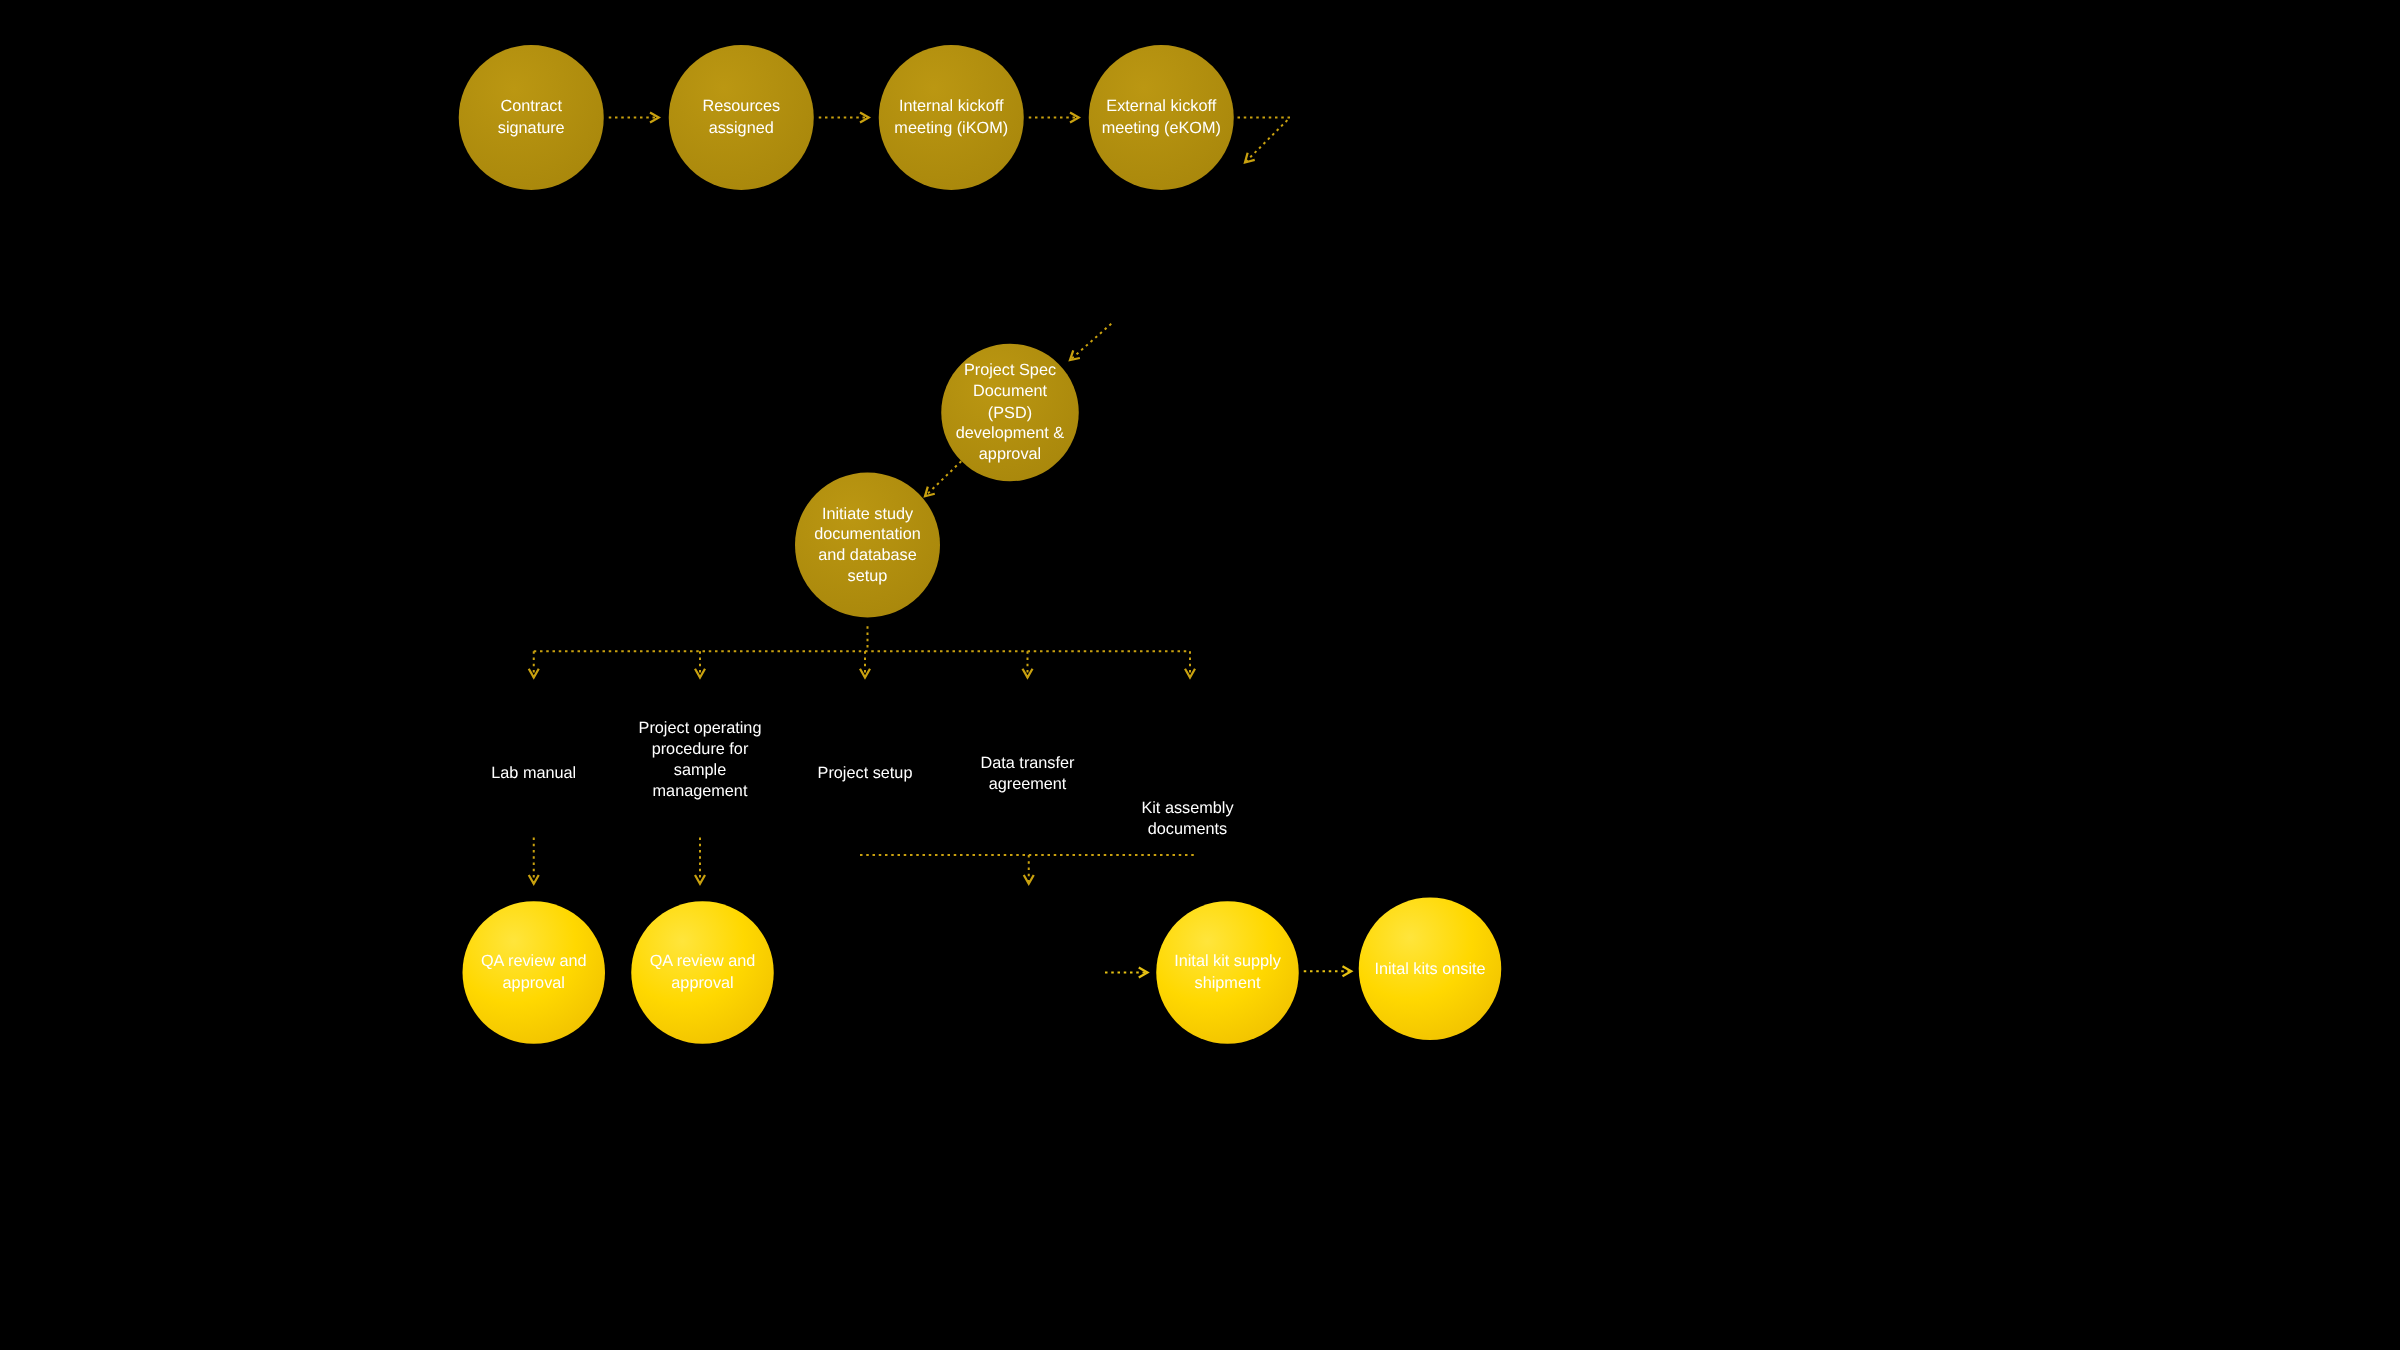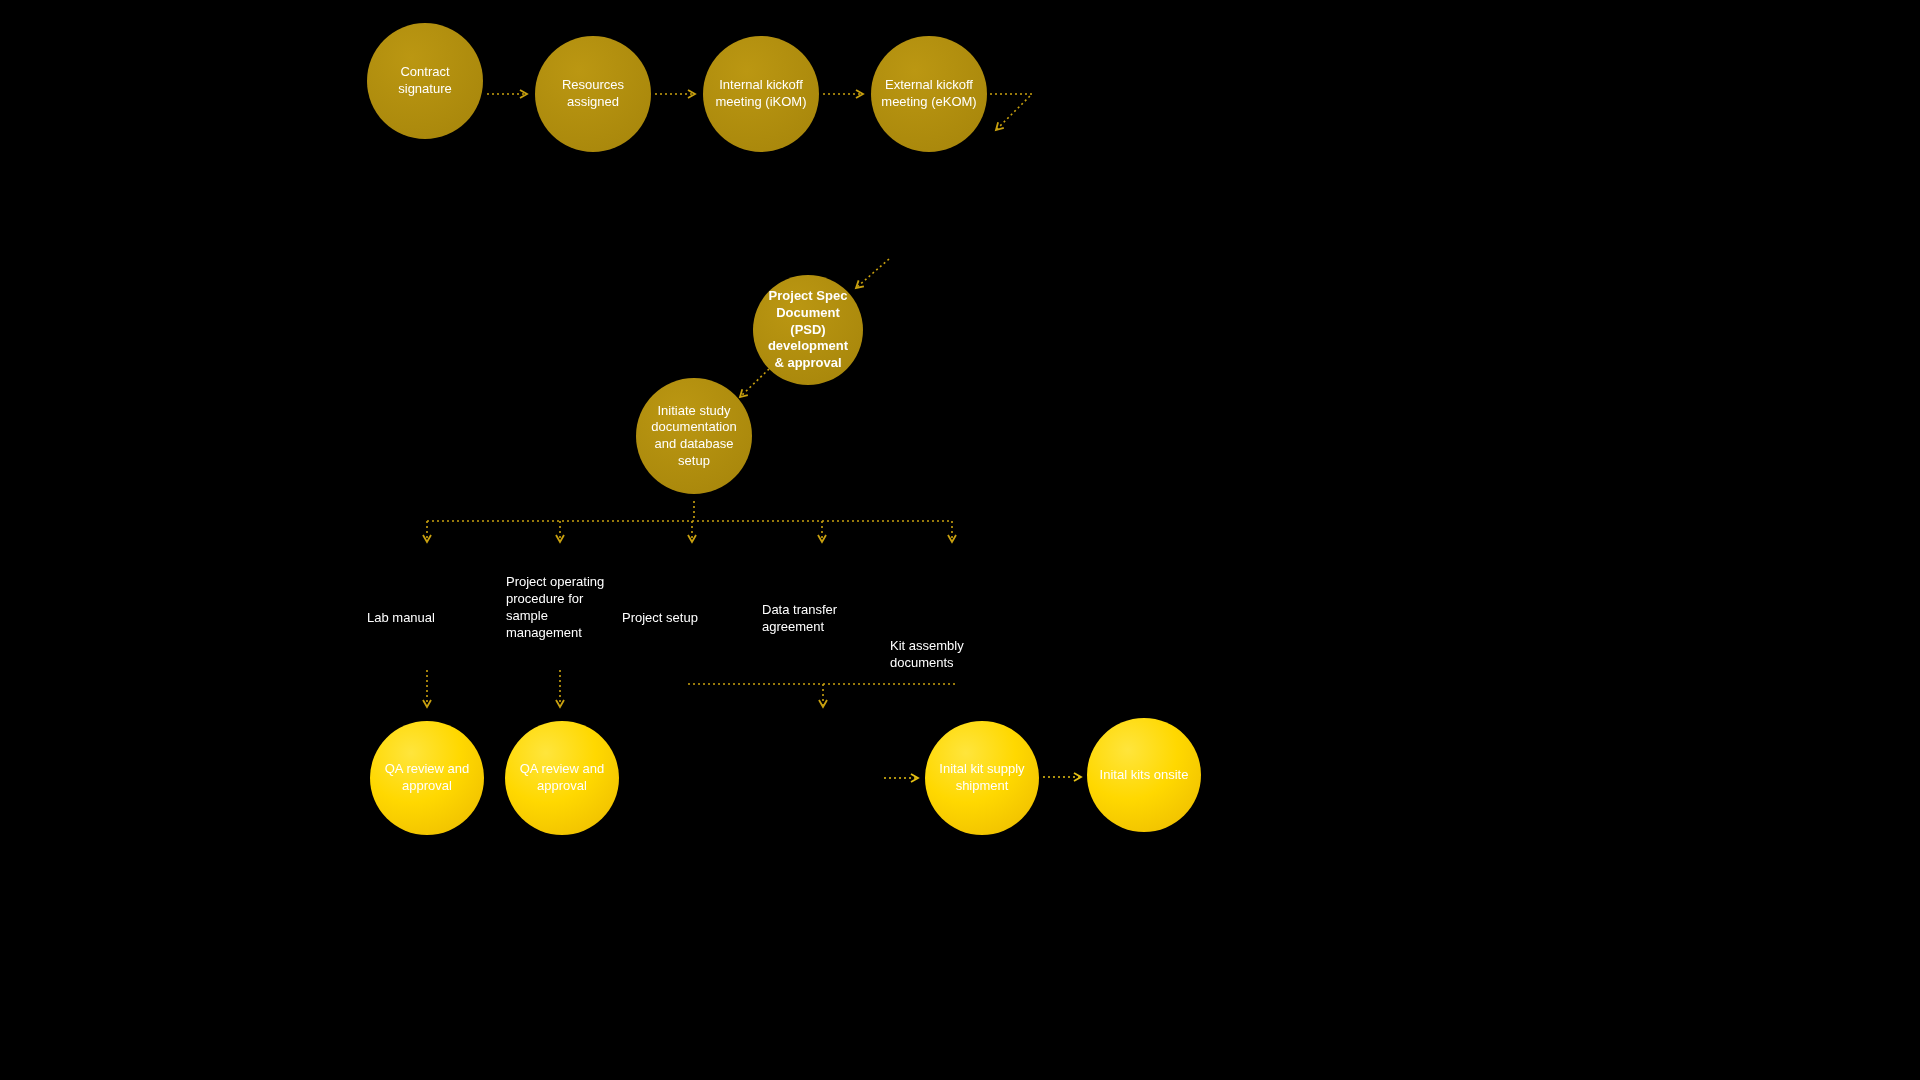--- a/index.html
+++ b/index.html
@@ -34,21 +34,21 @@
     background:radial-gradient(circle at 38% 30%, var(--circle-dark-gold-1) 0%, var(--circle-dark-gold-2) 100%);
   }
   .node-dark.small{width:110px;height:110px;}
   .node-bright{
     width:114px;height:114px;
     background:radial-gradient(circle at 36% 28%, var(--circle-bright-1) 0%, #ffd800 45%, var(--circle-bright-2) 100%);
     text-align:center;
   }
   .branch-label{
     position:absolute;transform:translateX(-50%);
-    color:var(--text-white);font-size:13px;line-height:1.3;text-align:left;
+    color:var(--text-white);font-size:13px;line-height:1.3;text-align:center;
   }
 </style>
 </head>
 <body>
 
 <div class="stage">
 
   <svg class="connectors" viewBox="0 0 1920 1080" xmlns="http://www.w3.org/2000/svg">
     <defs>
       <marker id="arrowhead" markerUnits="userSpaceOnUse" markerWidth="12" markerHeight="12" viewBox="0 0 12 12" refX="9" refY="6" orient="auto">
@@ -79,34 +79,34 @@
     <path class="conn" d="M 427 670 L 427 707" marker-end="url(#arrowhead)"></path>
     <path class="conn" d="M 560 670 L 560 707" marker-end="url(#arrowhead)"></path>
 
     <path class="conn" d="M 688 684 L 958 684"></path>
     <path class="conn" d="M 823 684 L 823 707" marker-end="url(#arrowhead)"></path>
 
     <path class="conn-bright" d="M 884 778 L 918 778" marker-end="url(#arrowhead-bright)"></path>
     <path class="conn-bright" d="M 1043 777 L 1081 777" marker-end="url(#arrowhead-bright)"></path>
   </svg>
 
-  <div class="node node-dark" style="left:367px;top:23px;">
+  <div class="node node-dark" style="left:367px;top:36px;">
     <span>Contract signature</span>
   </div>
   <div class="node node-dark" style="left:535px;top:36px;">
     <span>Resources assigned</span>
   </div>
   <div class="node node-dark" style="left:703px;top:36px;">
     <span>Internal kickoff meeting (iKOM)</span>
   </div>
   <div class="node node-dark" style="left:871px;top:36px;">
     <span>External kickoff meeting (eKOM)</span>
   </div>
 
-  <div class="node node-dark small" style="left:753px;top:275px;font-weight:bold;">
+  <div class="node node-dark small" style="left:753px;top:275px;">
     <span>Project Spec Document (PSD) development &amp; approval</span>
   </div>
   <div class="node node-dark" style="left:636px;top:378px;justify-content:center;">
     <span>Initiate study documentation and database setup</span>
   </div>
 
   <div class="branch-label" style="left:427px;top:610px;width:120px;">Lab manual</div>
   <div class="branch-label" style="left:560px;top:574px;width:108px;">Project operating procedure for sample management</div>
   <div class="branch-label" style="left:692px;top:610px;width:140px;">Project setup</div>
   <div class="branch-label" style="left:822px;top:602px;width:120px;">Data transfer agreement</div>

